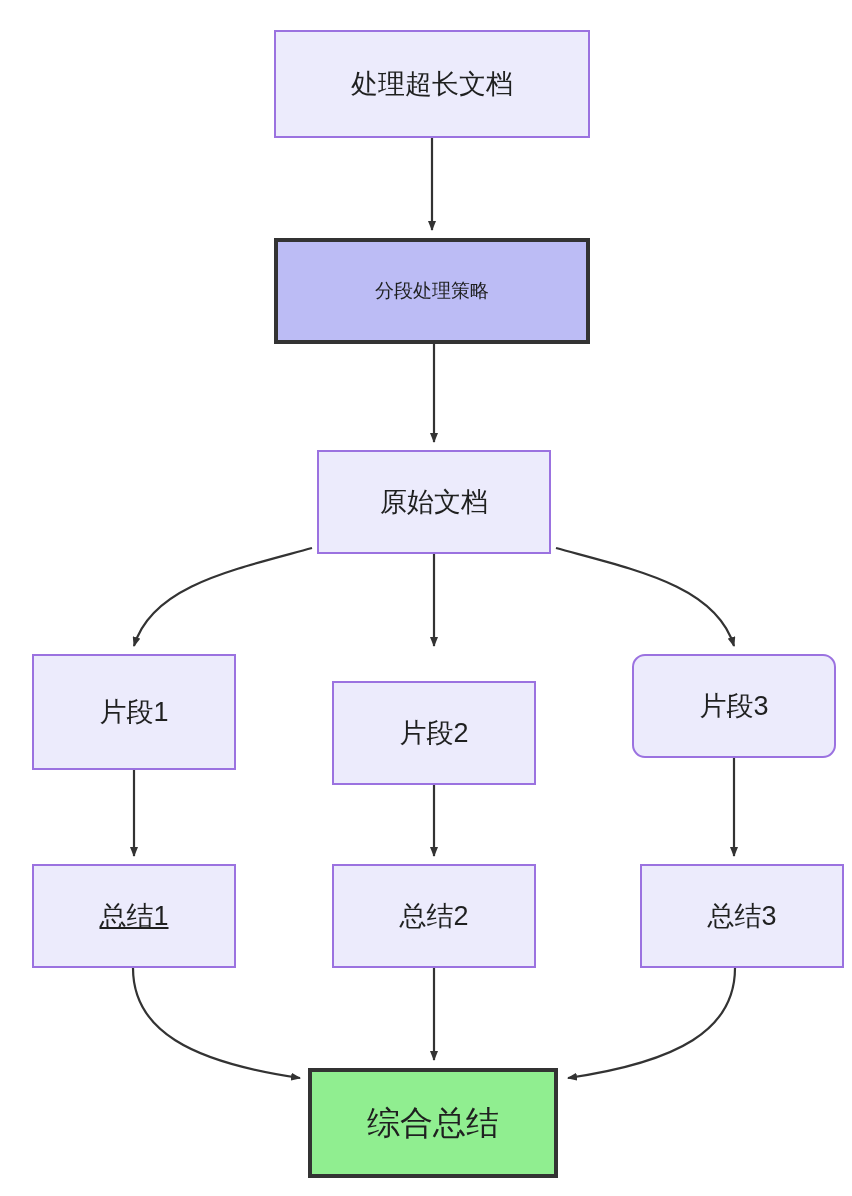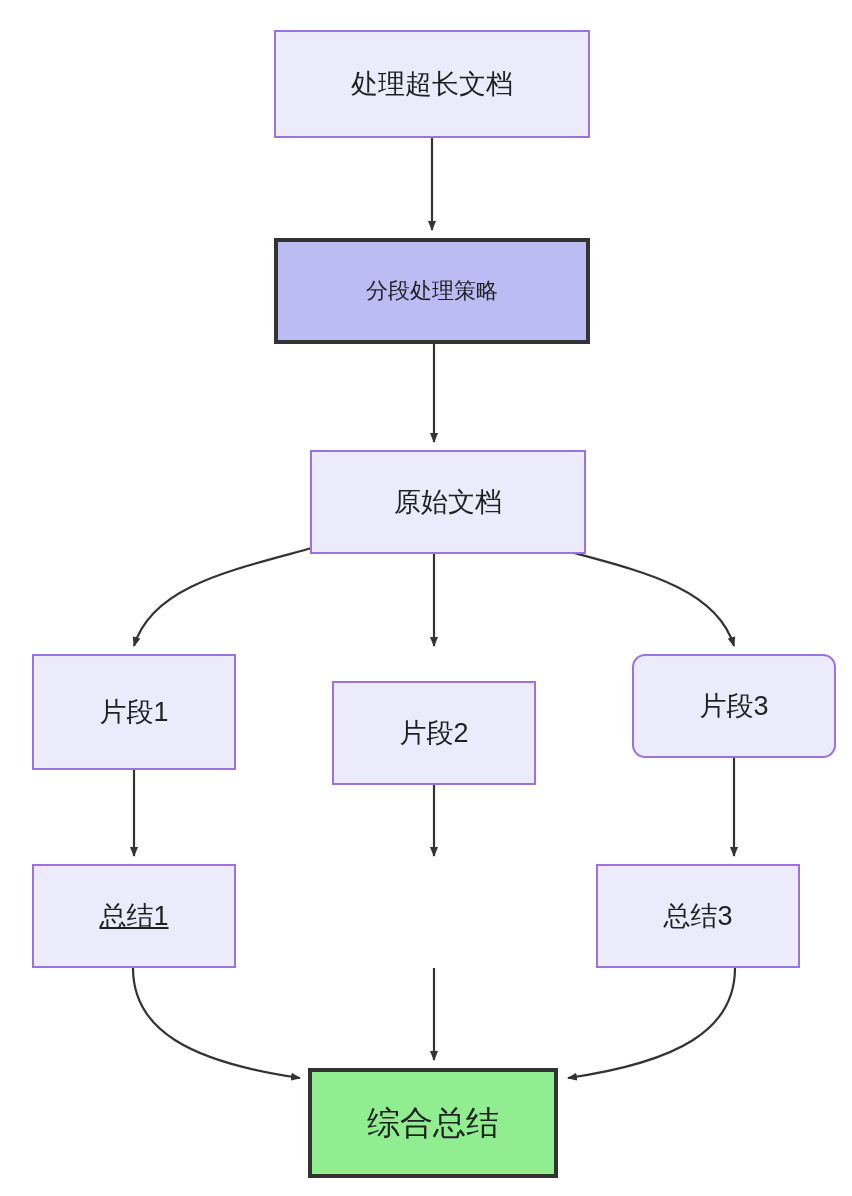--- a/index.html
+++ b/index.html
@@ -47,21 +47,21 @@
     background: #ECEBFC;
     border: 2px solid #9B72E0;
     color: #1f2020;
     font-size: 27px;
   }
   
   .node.style-strategy {
     background: #BCBCF5;
     border: 4px solid #333333;
     color: #1f2020;
-    font-size: 22px;
+    font-size: 19px;
   }
   
   .node.style-final {
     background: #90EE90;
     border: 4px solid #333333;
     color: #1f2020;
     font-size: 33px;
   }
 </style>
 </head>
@@ -100,42 +100,45 @@
   </svg>
 
   <div class="node style-default" style="left:274px; top:30px; width:316px; height:108px;">
     <span class="node-label">处理超长文档</span>
   </div>
 
   <div class="node style-strategy" style="left:274px; top:238px; width:316px; height:106px;">
     <span class="node-label">分段处理策略</span>
   </div>
 
-  <div class="node style-default" style="left:310px; top:450px; width:276px; height:104px;">
+  <div class="node style-default" style="left:317px; top:450px; width:234px; height:104px;">
     <span class="node-label">原始文档</span>
   </div>
 
   <div class="node style-default" style="left:32px; top:654px; width:204px; height:116px;">
     <span class="node-label">片段1</span>
   </div>
 
   <div class="node style-default" style="left:332px; top:654px; width:204px; height:104px;margin-top:27px;">
     <span class="node-label">片段2</span>
   </div>
 
   <div class="node style-default" style="left:632px; top:654px; width:204px; height:104px;border-radius:13px;">
     <span class="node-label">片段3</span>
   </div>
 
   <div class="node style-default" style="left:32px; top:864px; width:204px; height:104px;text-decoration:underline;">
     <span class="node-label">总结1</span>
   </div>
 
+  <div class="node style-default" style="left:332px; top:864px; width:204px; height:104px;">
+    <span class="node-label">总结2</span>
+  </div>
 
-  <div class="node style-default" style="left:596px; top:864px; width:204px; height:104px;">
+  <div class="node style-default" style="left:640px; top:864px; width:204px; height:104px;">
     <span class="node-label">总结3</span>
   </div>
 
   <div class="node style-final" style="left:308px; top:1068px; width:250px; height:110px;">
     <span class="node-label">综合总结</span>
   </div>
 
 </div>
 
 </body></html>

